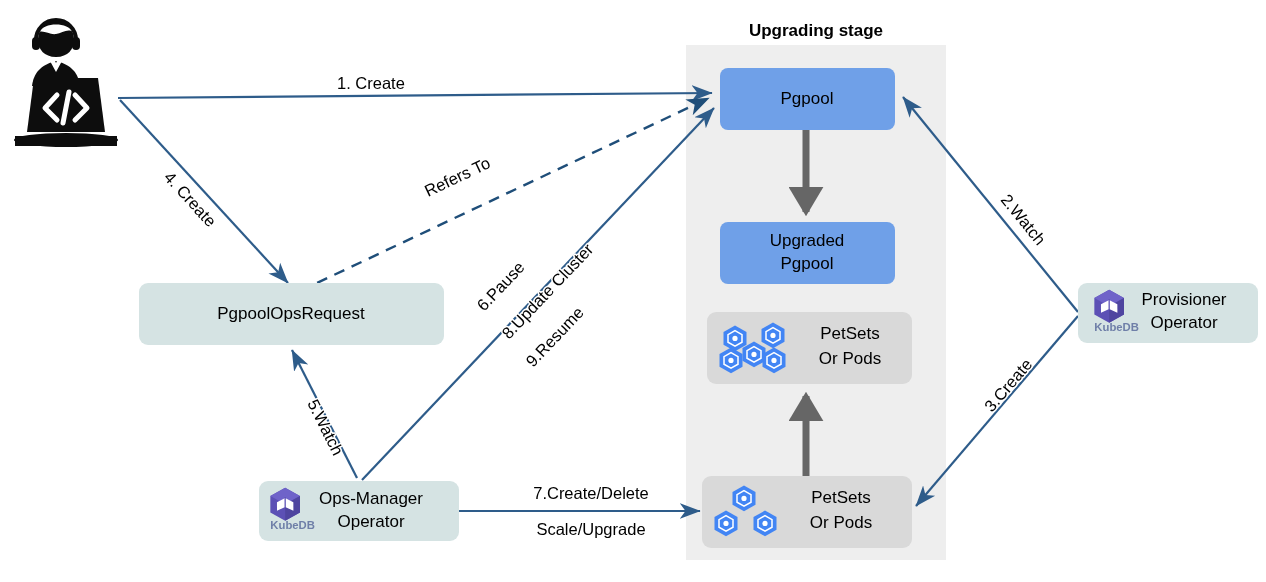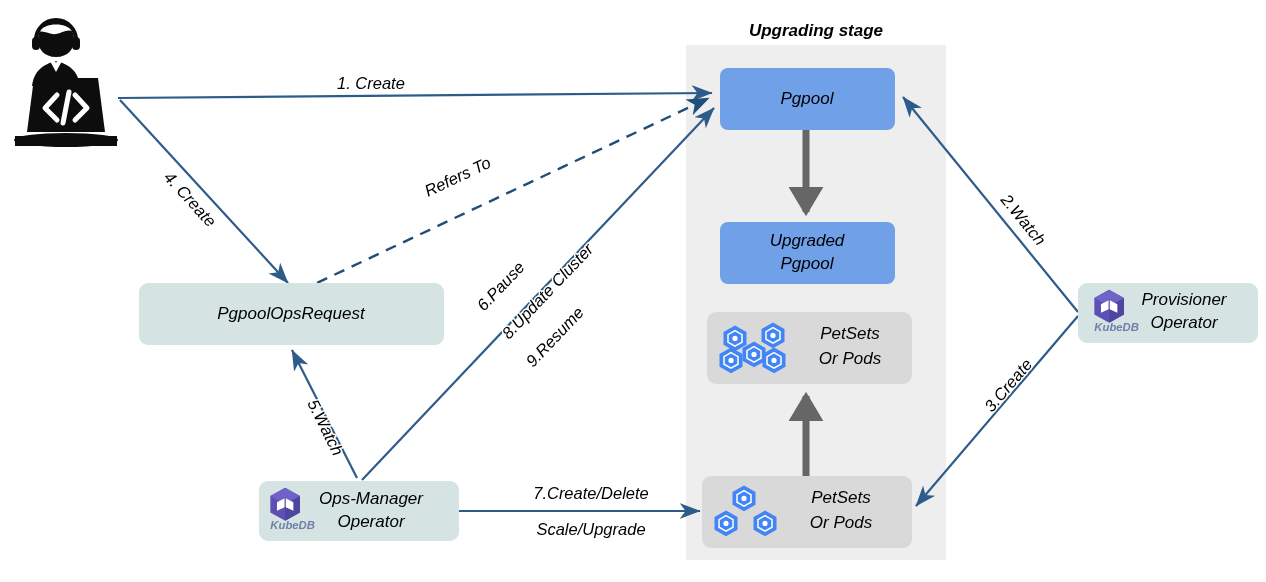--- a/index.html
+++ b/index.html
@@ -7,21 +7,20 @@
     padding: 0;
     background: #ffffff;
   }
   #stage {
     position: relative;
     width: 1266px;
     height: 582px;
     background: #ffffff;
     font-family: "Liberation Sans", sans-serif;
     overflow: hidden;
-    font-style: italic;
   }
   svg.diagram {
     position: absolute;
     left: 0;
     top: 0;
     width: 1266px;
     height: 582px;
   }
   .edge-line {
     stroke: #2e5c8a;

